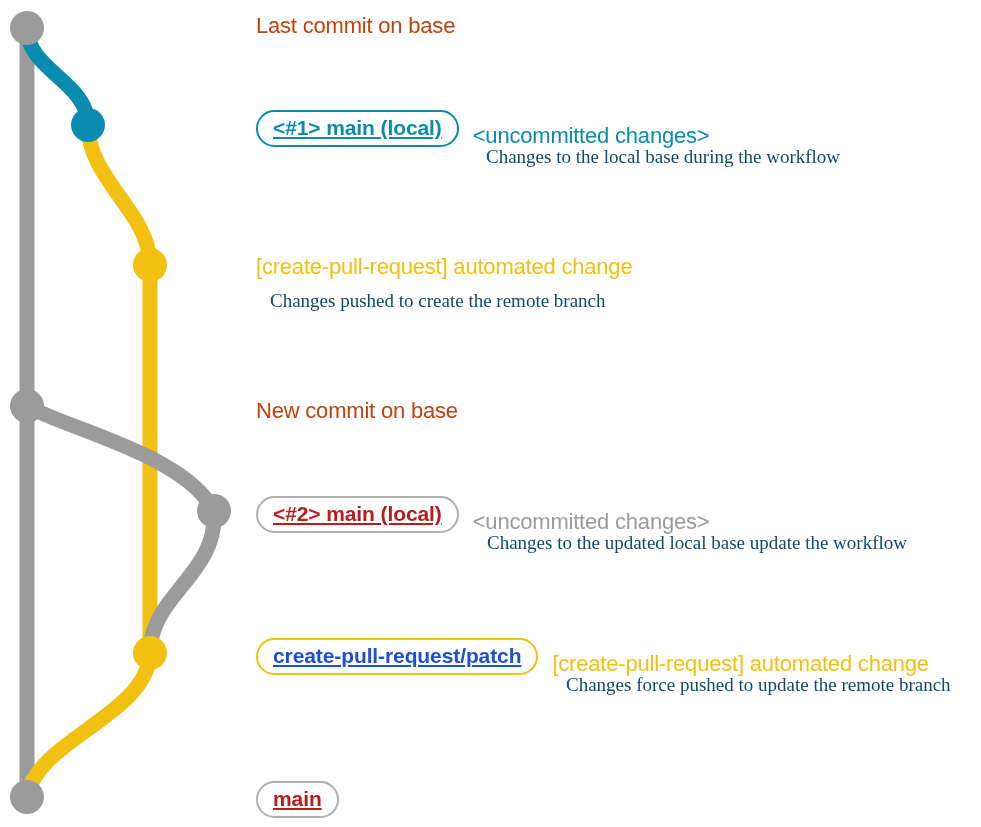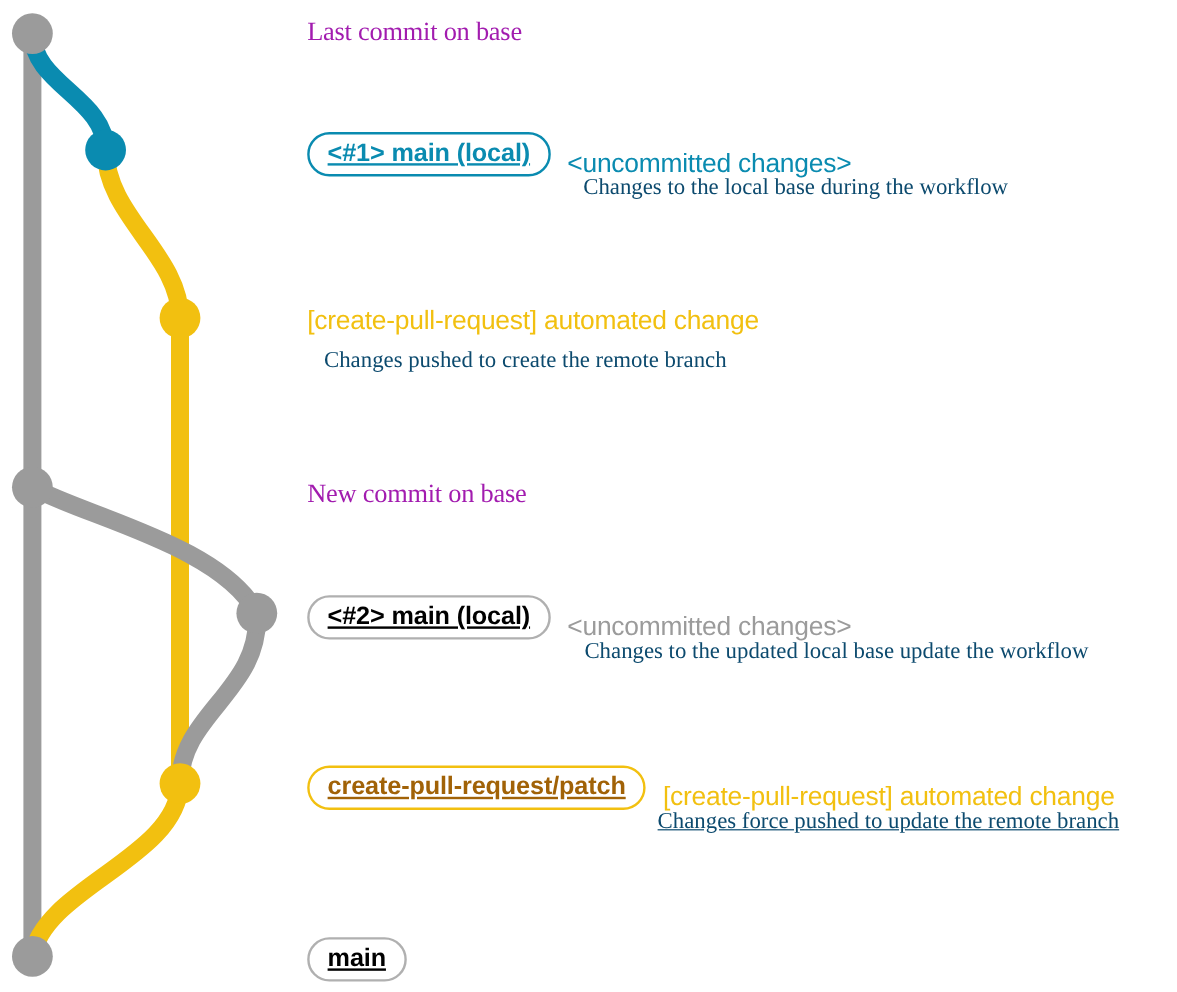--- a/index.html
+++ b/index.html
@@ -40,22 +40,22 @@
     padding: 4px 15px 6px 15px;
     font-size: 21px;
     font-weight: 700;
     line-height: 1.1;
     letter-spacing: -0.1px;
     white-space: nowrap;
     box-sizing: border-box;
     text-decoration: underline;
   }
   .pill.blue   { color: #0a8bb0; }
-  .pill.gray   { color: #000000; border-color: #b0b0b0; }
-  .pill.yellow { color: #a16207; border-color: #f2c010; }
+  .pill.gray   { color: #b91c1c; border-color: #b0b0b0; }
+  .pill.yellow { color: #1d4ed8; border-color: #f2c010; }
 
   
   .subject {
     font-size: 22px;
     font-weight: 400;
     letter-spacing: -0.2px;
     white-space: nowrap;
   }
   .subject.blue   { color: #0a8bb0; }
   .subject.gray   { color: #9b9b9b; }
@@ -73,21 +73,21 @@
     letter-spacing: 0px;
   }
 
   
   .plain-head {
     position: absolute;
     font-size: 22px;
     letter-spacing: -0.2px;
     white-space: nowrap;
   }
-  .plain-head.gray   { color: #a21caf; font-family: Liberation Serif, serif; }
+  .plain-head.gray   { color: #c2410c; }
   .plain-head.yellow { color: #f2c010; }
 </style>
 </head>
 <body>
 
 <svg id="graph-svg" viewBox="0 0 981 827">
 
   <path d="M 27 28 L 27 797" fill="none" stroke="#9b9b9b" stroke-width="15" stroke-linecap="round"></path>
 
   <path d="M 27 28 C 27 70, 88 82, 88 125" fill="none" stroke="#0a8bb0" stroke-width="15" stroke-linecap="round"></path>
@@ -127,17 +127,17 @@
 <div class="row" style="left:256px; top:494px;">
   <span class="pill gray">&lt;#2&gt; main (local)</span>
   <span class="subject gray pilled">&lt;uncommitted changes&gt;</span>
 </div>
 <div class="caption" style="left:487px; top:532px;">Changes to the updated local base update the workflow</div>
 
 <div class="row" style="left:256px; top:636px;">
   <span class="pill yellow">create-pull-request/patch</span>
   <span class="subject yellow pilled">[create-pull-request] automated change</span>
 </div>
-<div class="caption" style="left:548px; top:674px;text-decoration:underline;">Changes force pushed to update the remote branch</div>
+<div class="caption" style="left:566px; top:674px;">Changes force pushed to update the remote branch</div>
 
 <div class="row" style="left:256px; top:781px;flex-direction:column;">
   <span class="pill gray">main</span>
 </div>
 
 </body></html>

